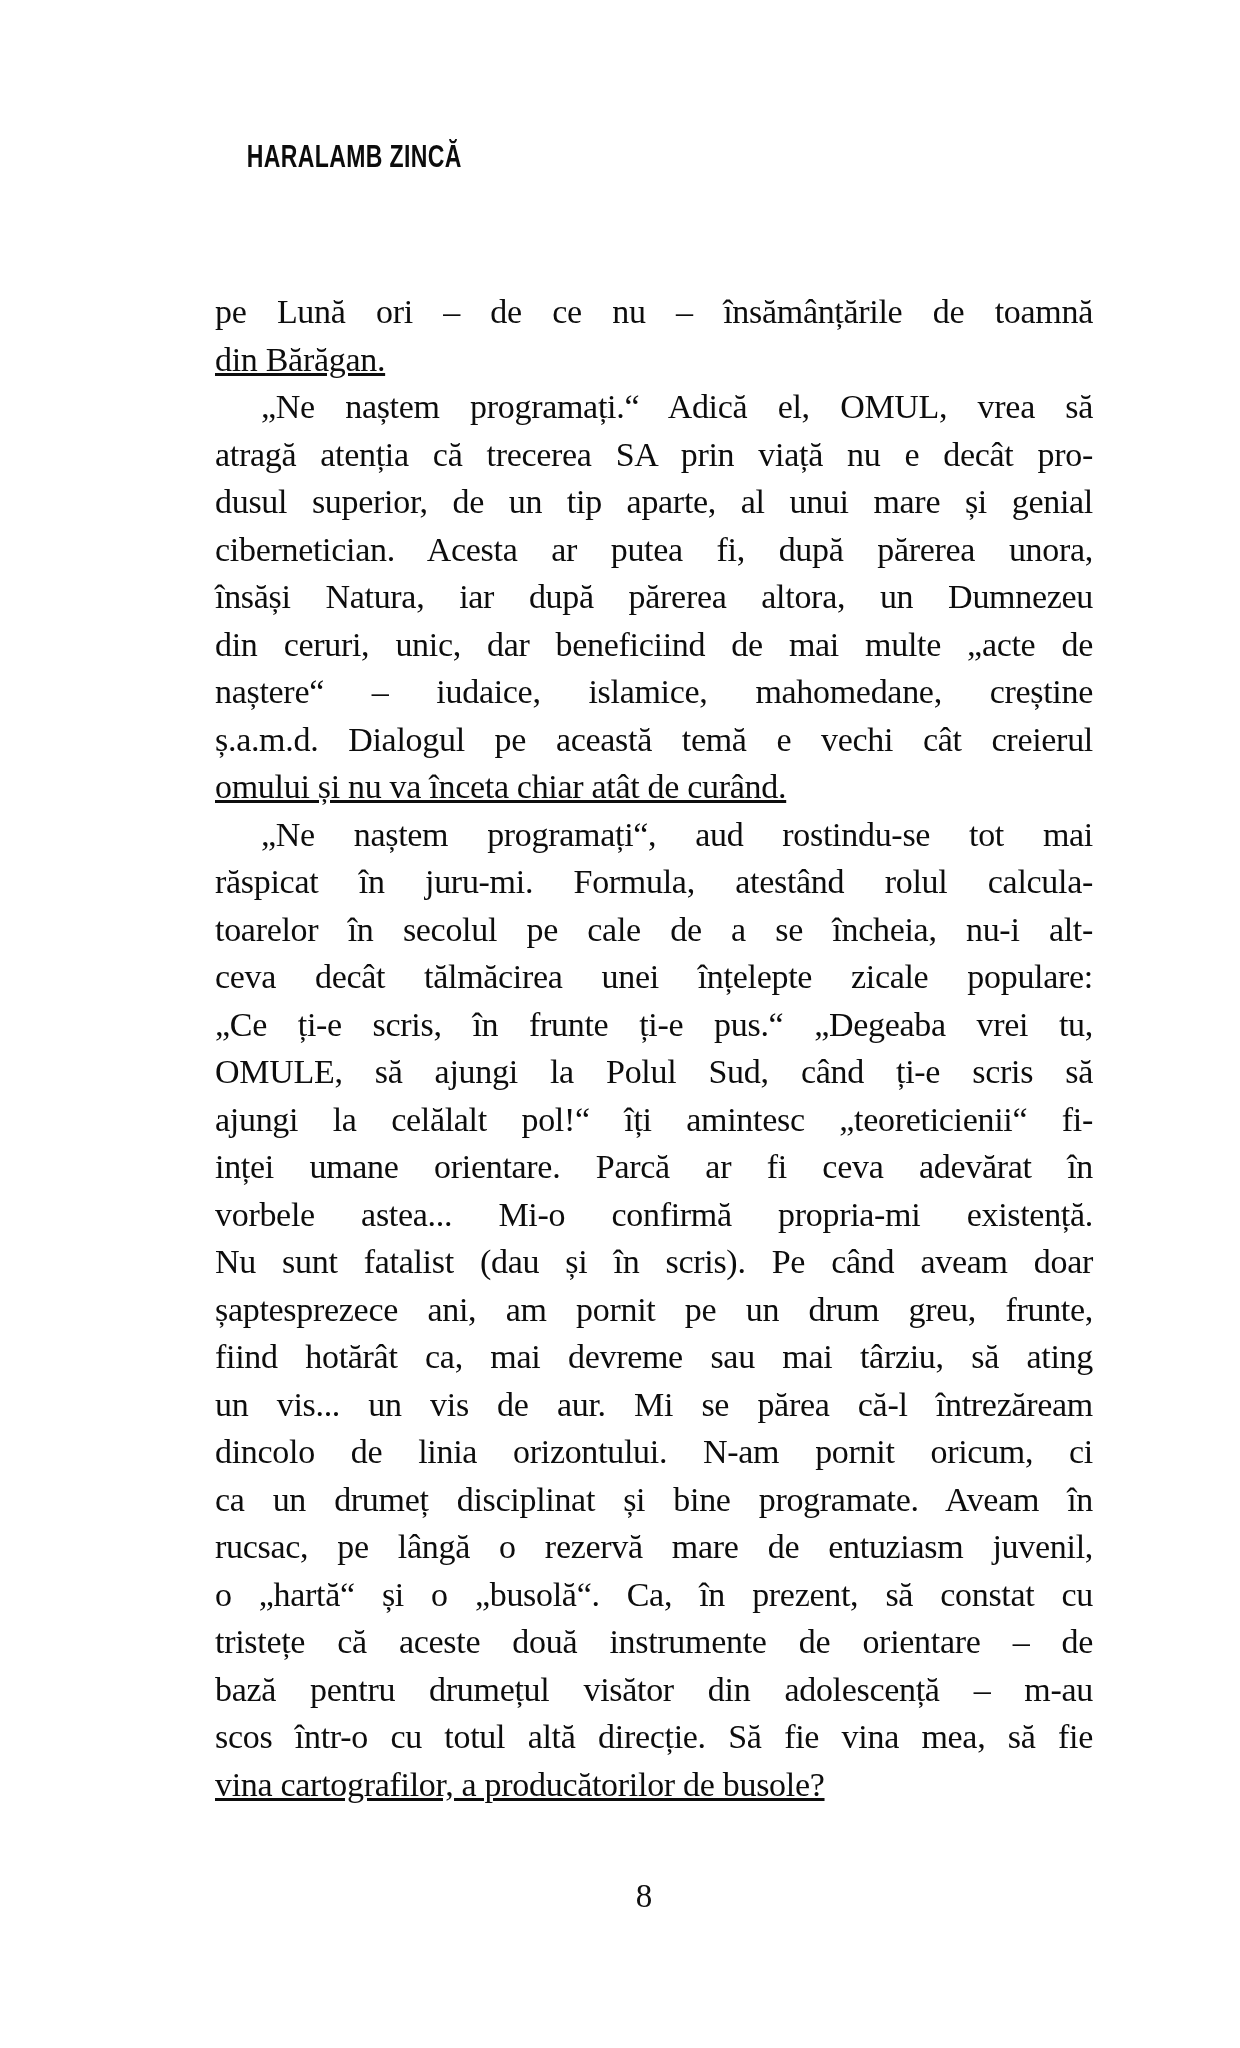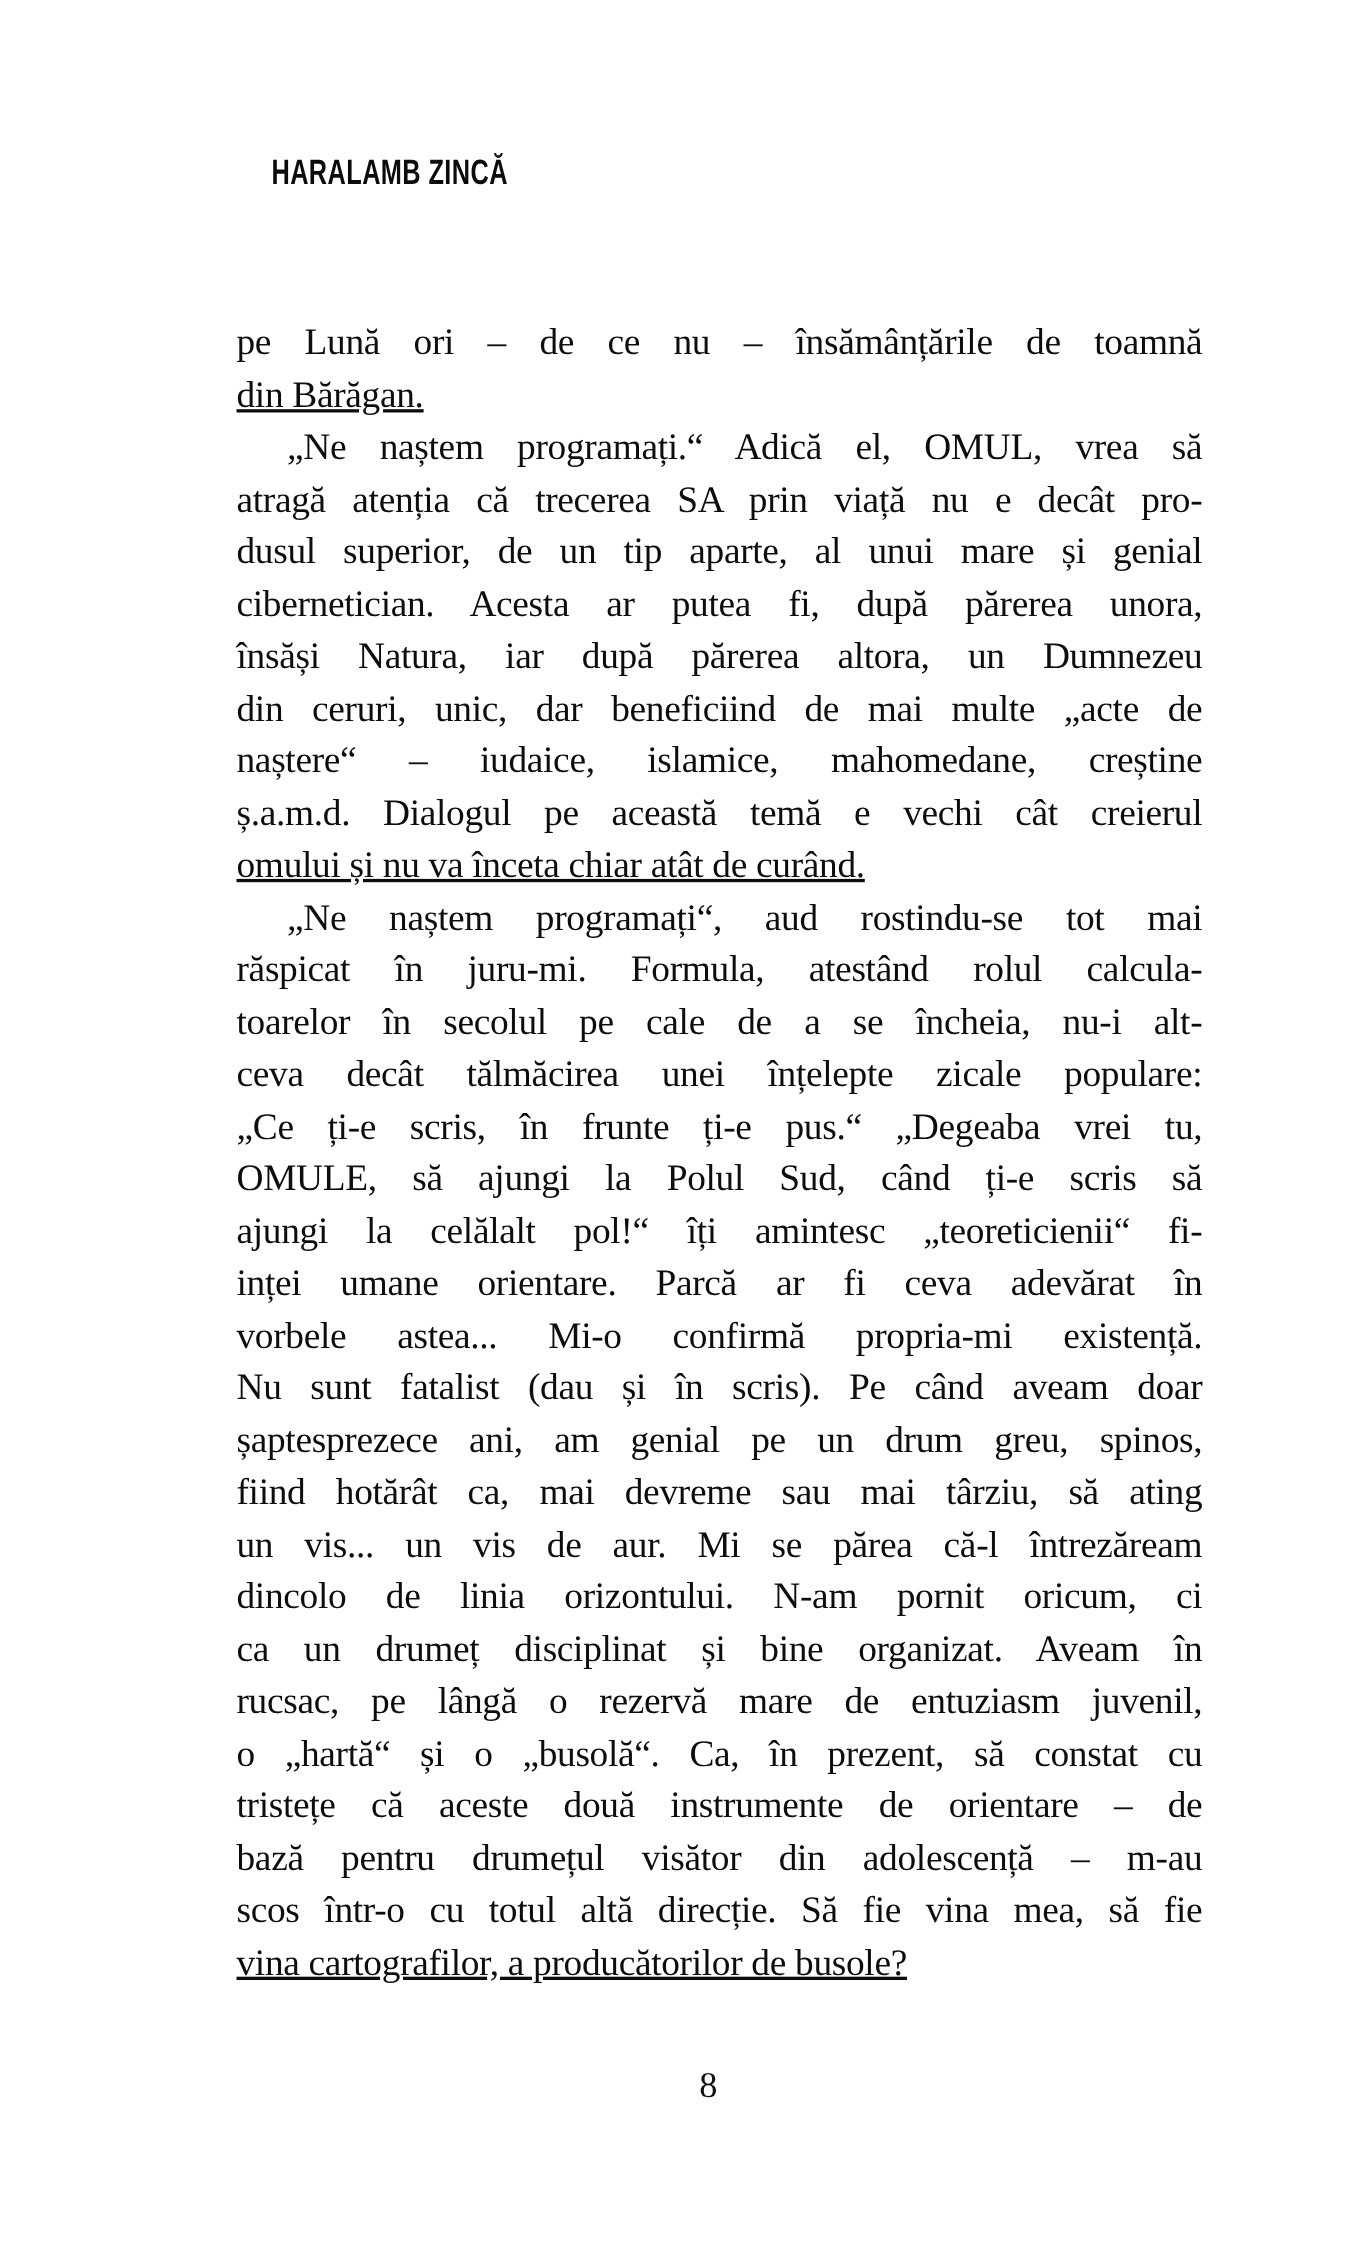--- a/index.html
+++ b/index.html
@@ -90,25 +90,25 @@
       <div class="line indent">„Ne naștem programați“, aud rostindu-se tot mai</div>
       <div class="line">răspicat în juru-mi. Formula, atestând rolul calcula-</div>
       <div class="line">toarelor în secolul pe cale de a se încheia, nu-i alt-</div>
       <div class="line">ceva decât tălmăcirea unei înțelepte zicale populare:</div>
       <div class="line">„Ce ți-e scris, în frunte ți-e pus.“ „Degeaba vrei tu,</div>
       <div class="line">OMULE, să ajungi la Polul Sud, când ți-e scris să</div>
       <div class="line">ajungi la celălalt pol!“ îți amintesc „teoreticienii“ fi-</div>
       <div class="line">inței umane orientare. Parcă ar fi ceva adevărat în</div>
       <div class="line">vorbele astea... Mi-o confirmă propria-mi existență.</div>
       <div class="line">Nu sunt fatalist (dau și în scris). Pe când aveam doar</div>
-      <div class="line">șaptesprezece ani, am genial pe un drum greu, spinos,</div>
+      <div class="line">șaptesprezece ani, am pornit pe un drum greu, frunte,</div>
       <div class="line">fiind hotărât ca, mai devreme sau mai târziu, să ating</div>
       <div class="line">un vis... un vis de aur. Mi se părea că-l întrezăream</div>
       <div class="line">dincolo de linia orizontului. N-am pornit oricum, ci</div>
-      <div class="line">ca un drumeț disciplinat și bine organizat. Aveam în</div>
+      <div class="line">ca un drumeț disciplinat și bine programate. Aveam în</div>
       <div class="line">rucsac, pe lângă o rezervă mare de entuziasm juvenil,</div>
       <div class="line">o „hartă“ și o „busolă“. Ca, în prezent, să constat cu</div>
       <div class="line">tristețe că aceste două instrumente de orientare – de</div>
       <div class="line">bază pentru drumețul visător din adolescență – m-au</div>
       <div class="line">scos într-o cu totul altă direcție. Să fie vina mea, să fie</div>
       <div class="line para-end">vina cartografilor, a producătorilor de busole?</div>
     </div>
 
   <div class="folio">8</div>
 

